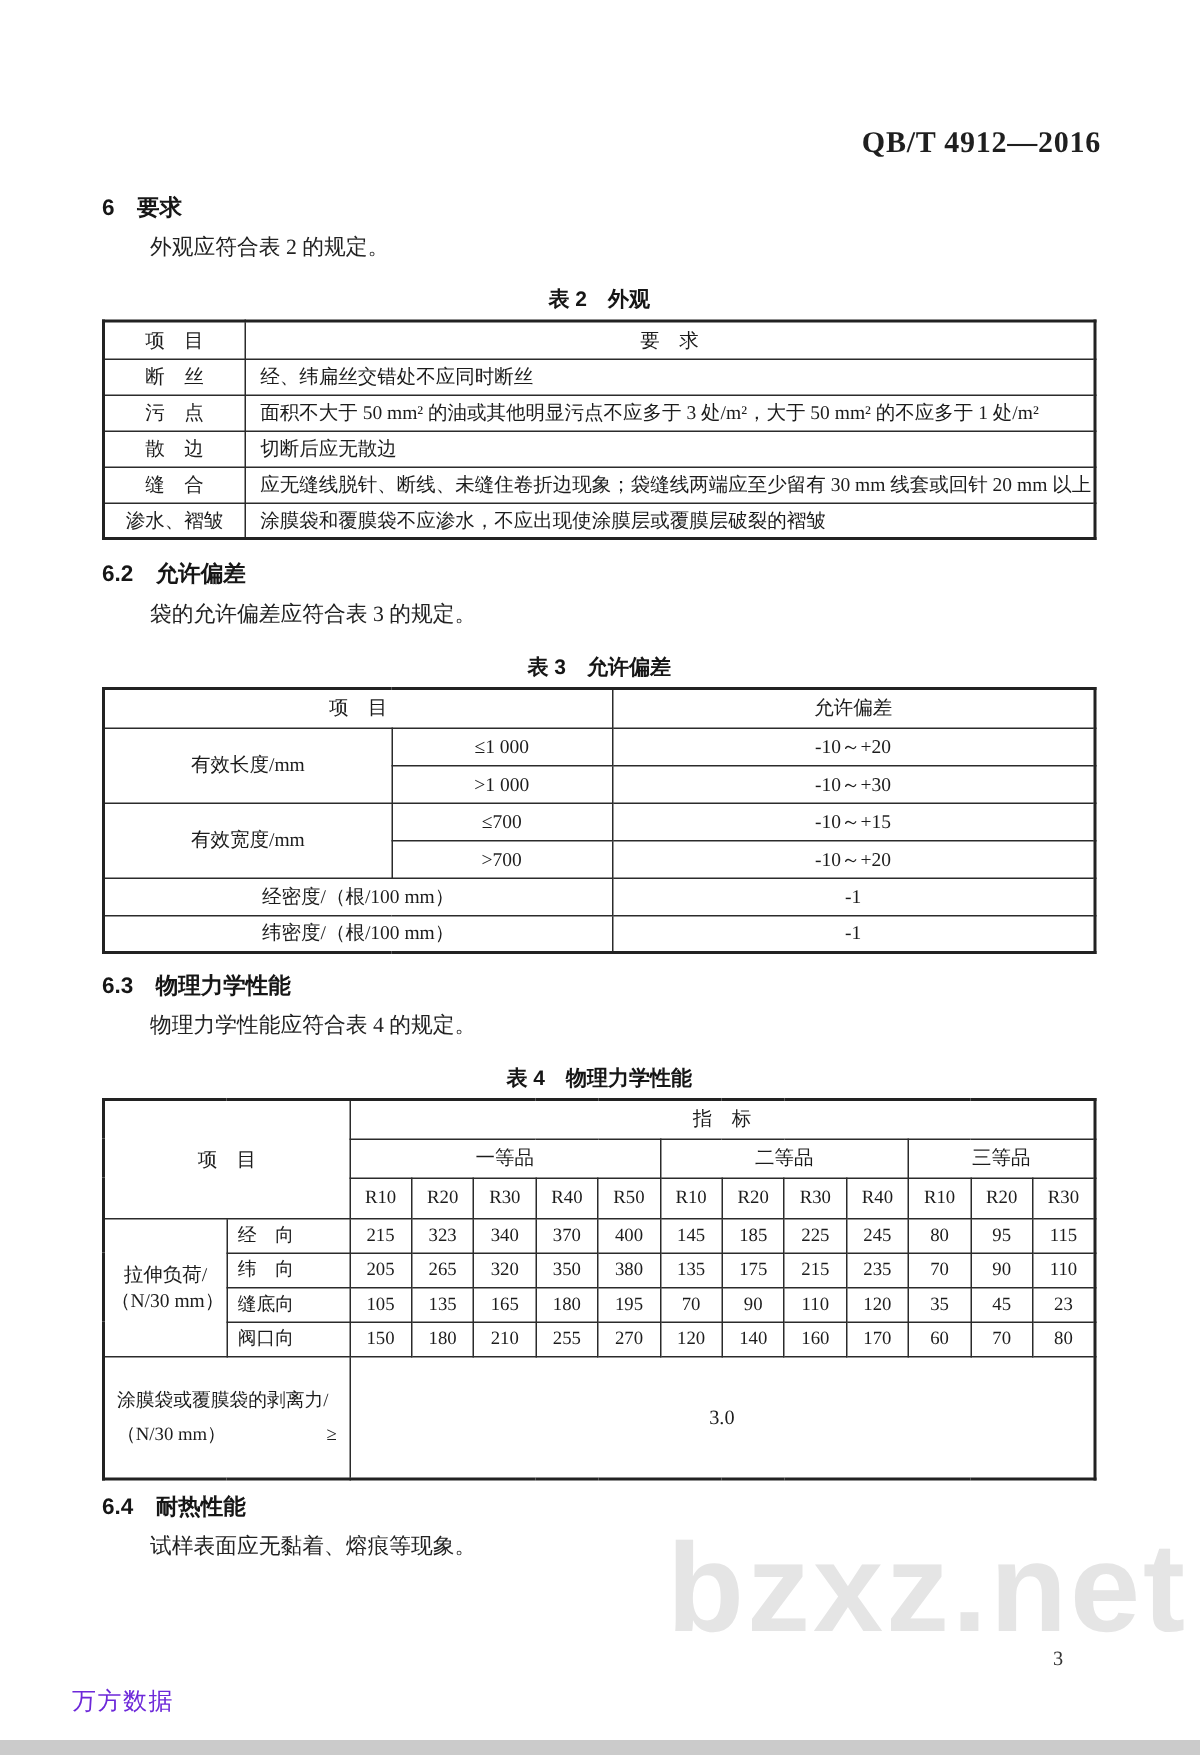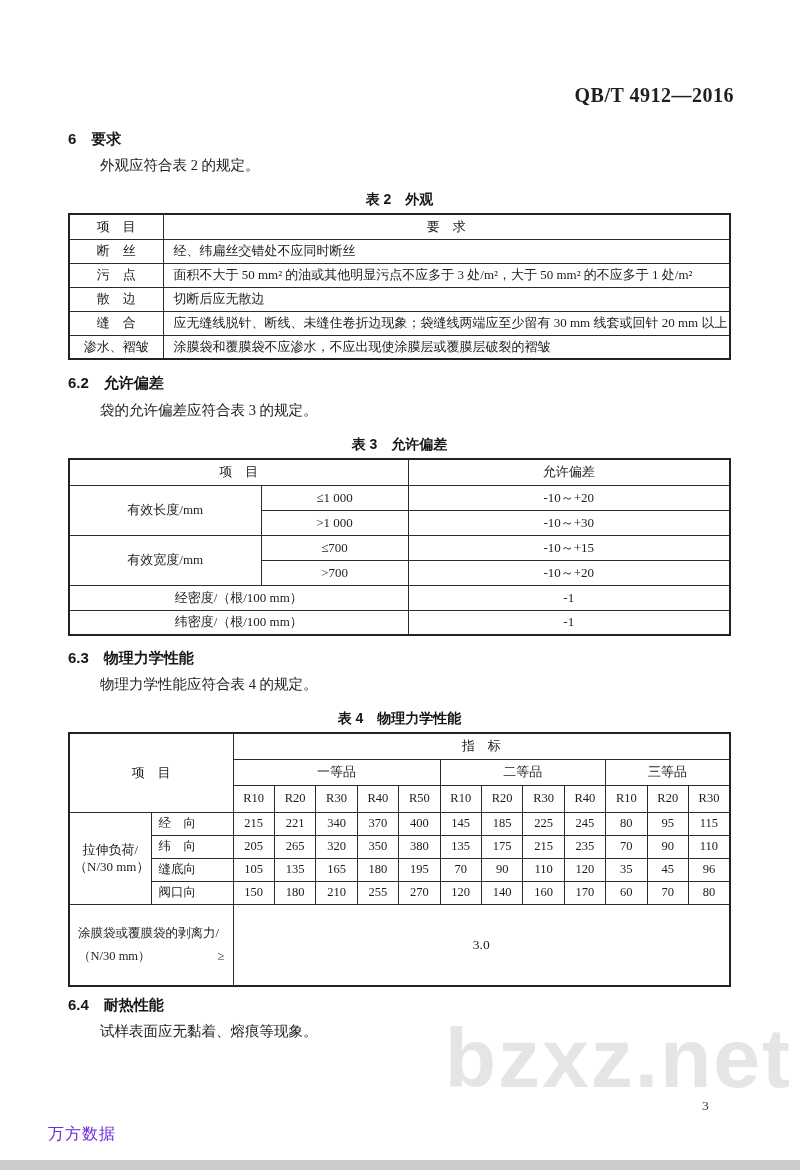--- a/index.html
+++ b/index.html
@@ -226,21 +226,21 @@
         <div>拉伸负荷/</div>
         <div>（N/30 mm）</div>
       </td>
       <td class="dir-cell">
         <div class="dir-flex">
               <span>经　向</span>
               <span>≥</span>
             </div>
       </td>
       <td>215</td>
-      <td>221</td>
+      <td>323</td>
       <td>340</td>
       <td>370</td>
       <td>400</td>
       <td>145</td>
       <td>185</td>
       <td>225</td>
       <td>245</td>
       <td>80</td>
       <td>95</td>
       <td>115</td>
@@ -276,21 +276,21 @@
       <td>135</td>
       <td>165</td>
       <td>180</td>
       <td>195</td>
       <td>70</td>
       <td>90</td>
       <td>110</td>
       <td>120</td>
       <td>35</td>
       <td>45</td>
-      <td>96</td>
+      <td>23</td>
     </tr>
     <tr>
       <td class="dir-cell">
         <div class="dir-flex">
               <span>阀口向</span>
               <span>≥</span>
             </div>
       </td>
       <td>150</td>
       <td>180</td>

